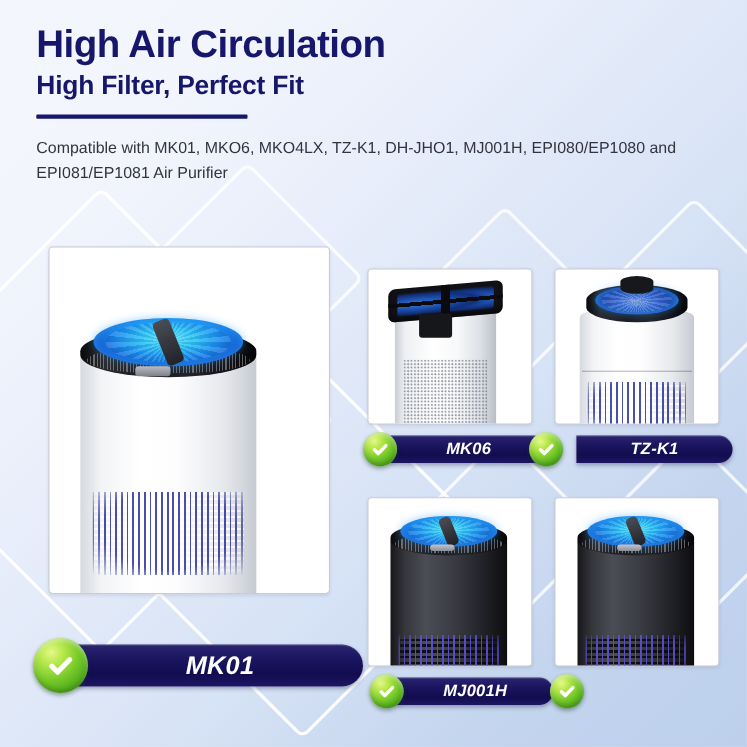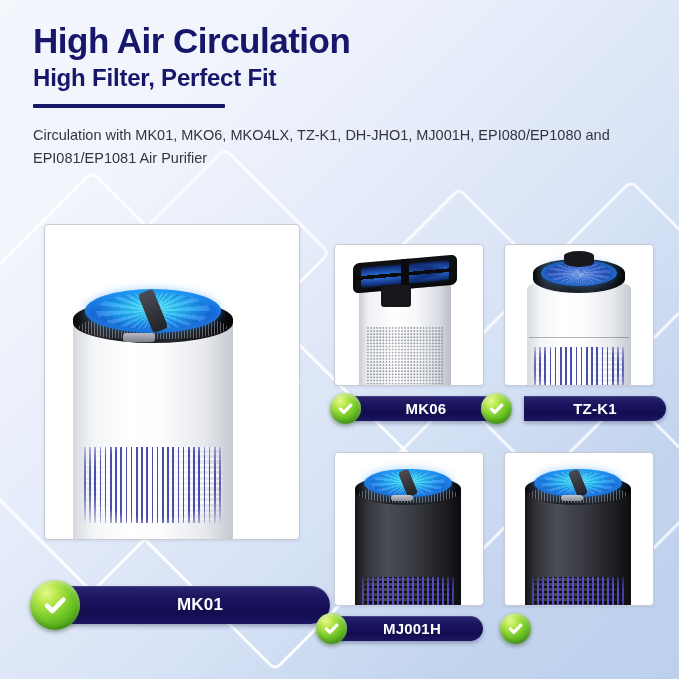--- a/index.html
+++ b/index.html
@@ -150,37 +150,38 @@
     opacity:.9;
   }
   .seam{position:absolute;height:1px;background:rgba(0,0,0,.28);}
 
   
   .badge{position:absolute;display:flex;align-items:center;}
   .badge .pill{
     background:linear-gradient(180deg,#2a2570 0%,#1b1560 35%,#120c50 70%,#1d1663 100%);
     color:#ffffff;display:flex;align-items:center;justify-content:center;
     box-shadow:0 2px 4px rgba(20,20,60,.35), inset 0 1px 0 rgba(255,255,255,.14);
+    font-style:italic;
   }
   .badge .pill span{
     font-weight:bold;color:#fff;white-space:nowrap;letter-spacing:.2px;
   }
   .check{
     position:absolute;left:0;border-radius:50%;z-index:3;
     background:
       radial-gradient(circle at 33% 26%, #e6f88a 0%, #b6e84a 22%, #74c828 52%, #4aa617 78%, #2f8a10 100%);
     box-shadow:0 2px 4px rgba(30,60,20,.45), inset 0 -2px 5px rgba(0,0,0,.22),
                inset 0 2px 4px rgba(255,255,255,.55);
     display:flex;align-items:center;justify-content:center;
   }
   .check svg{display:block;}
 
   
   .badge.big .pill{height:38px;border-radius:0 19px 19px 0;padding:0 26px;}
-  .badge.big .pill span{font-size:17px;text-align:right;}
+  .badge.big .pill span{font-size:23px;text-align:right;}
   .badge.big .check{width:50px;height:50px;}
   .badge.sm .pill{height:25px;border-radius:0 13px 13px 0;padding:0 16px;}
   .badge.sm .pill span{font-size:15px;}
   .badge.sm .check{width:31px;height:31px;}
 </style>
 </head>
 <body>
 
 <div id="stage">
 
@@ -189,21 +190,21 @@
   <div class="diamond soft" style="left:398px;top:212px;width:122px;height:122px;transform:rotate(45deg);"></div>
   <div class="diamond soft" style="left:566px;top:206px;width:130px;height:130px;transform:rotate(45deg);"></div>
   <div class="diamond soft" style="left:392px;top:420px;width:130px;height:130px;transform:rotate(45deg);"></div>
   <div class="diamond soft" style="left:562px;top:420px;width:130px;height:130px;transform:rotate(45deg);"></div>
   <div class="diamond soft" style="left:150px;top:178px;width:150px;height:150px;transform:rotate(45deg);"></div>
 
   <div class="header">
     <h1 class="title">High Air Circulation</h1>
     <h2 class="subtitle">High Filter, Perfect Fit</h2>
     <div class="rule"></div>
-    <p class="compat">Circulation with MK01, MKO6, MKO4LX, TZ-K1, DH-JHO1, MJ001H, EPI080/EP1080 and EPI081/EP1081 Air Purifier</p>
+    <p class="compat">Compatible with MK01, MKO6, MKO4LX, TZ-K1, DH-JHO1, MJ001H, EPI080/EP1080 and EPI081/EP1081 Air Purifier</p>
   </div>
 
   <div class="panel" style="left:44px;top:224px;width:254px;height:314px;">
     <div class="scene">
       <div class="purifier" style="left:28px;top:64px;width:160px;height:290px;">
         <div class="body-round" style="top:26px;height:264px;"></div>
         <div class="grille" style="top:158px;height:76px;"></div>
         <div class="ring" style="top:10px;height:44px;">
           <div class="slats"></div>
         </div>
@@ -305,21 +306,21 @@
     <div class="check" style="top:-3px;">
       <svg width="19" height="19" viewBox="0 0 30 30" aria-hidden="true">
         <path d="M7 15.6 L12.4 21 L23.4 9.6" fill="none" stroke="#ffffff" stroke-width="5" stroke-linecap="round" stroke-linejoin="round"></path>
       </svg>
     </div>
     <div class="pill" style="margin-left:25px;min-width:110px;">
       <span>TZ-K1</span>
     </div>
   </div>
 
-  <div class="badge sm" style="left:316px;top:616px;">
+  <div class="badge sm" style="left:336px;top:616px;">
     <div class="check" style="top:-3px;">
       <svg width="19" height="19" viewBox="0 0 30 30" aria-hidden="true">
         <path d="M7 15.6 L12.4 21 L23.4 9.6" fill="none" stroke="#ffffff" stroke-width="5" stroke-linecap="round" stroke-linejoin="round"></path>
       </svg>
     </div>
     <div class="pill" style="margin-left:25px;min-width:110px;">
       <span>MJ001H</span>
     </div>
   </div>
 

